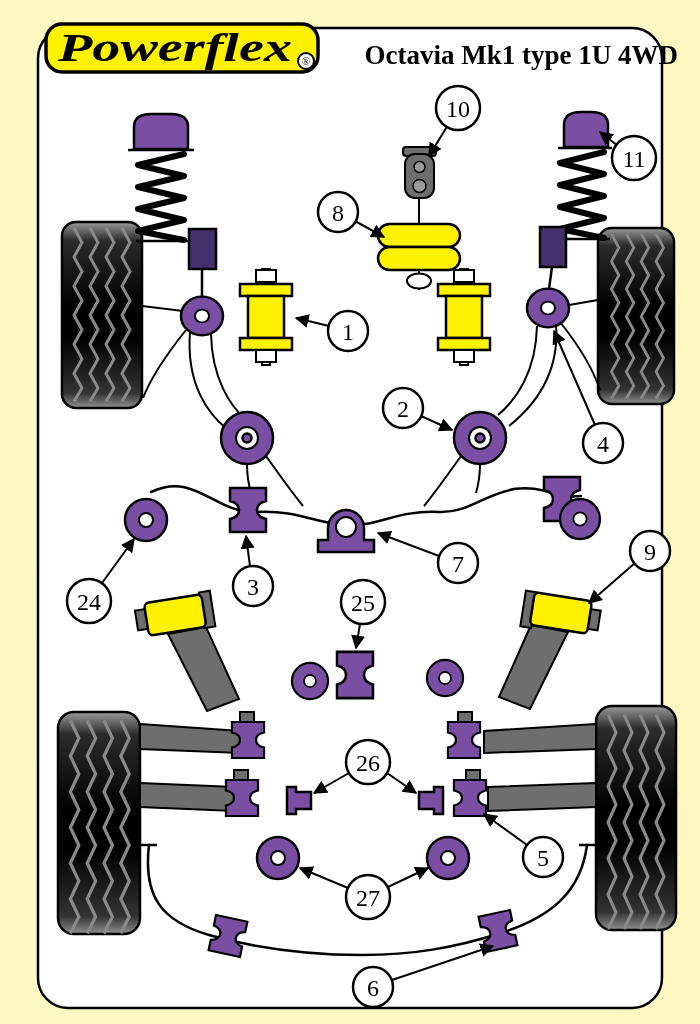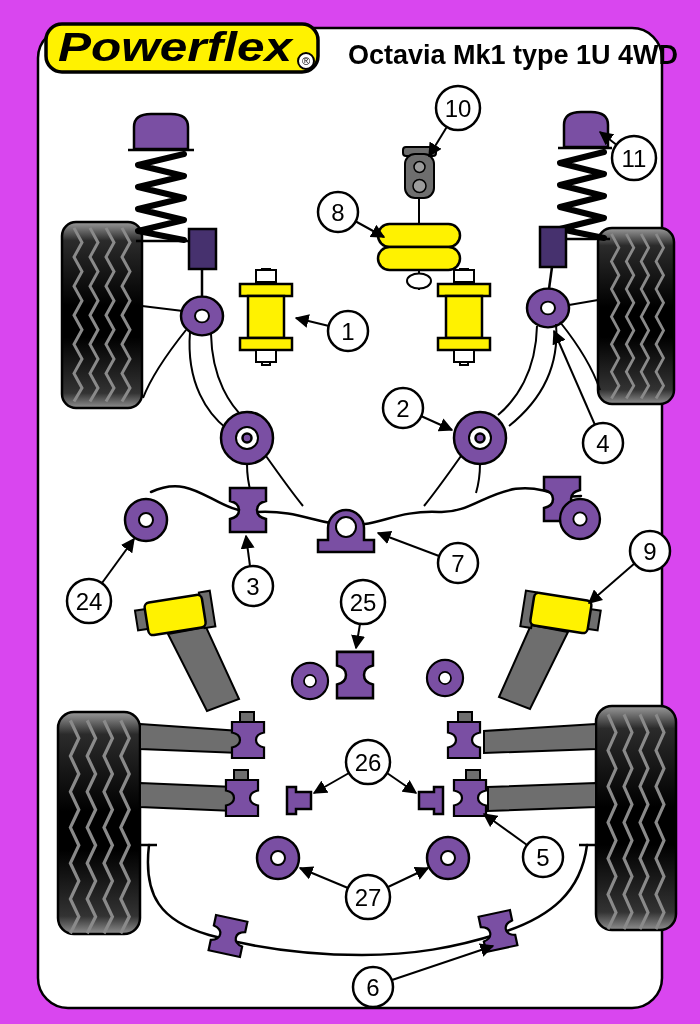--- a/index.html
+++ b/index.html
@@ -3,22 +3,22 @@
 <meta charset="utf-8">
 <style>
   :root{
     --purple:#7a4fa3;
     --yellow:#fff200;
     --dark_purple:#46316e;
     --arm_gray:#6e6e6e;
   }
   *{box-sizing:border-box}
   html,body{margin:0;padding:0;background:#fff}
-  .page{width:700px;height:1024px;position:relative;background:#d946ef;
-        font-family:Liberation Sans, sans-serif;overflow:hidden}
+  .page{width:700px;height:1024px;position:relative;background:#fef9c3;
+        font-family:Liberation Serif, serif;overflow:hidden}
   svg{display:block}
   .purple{fill:var(--purple);stroke:#000;stroke-width:2.5}
   .dkpurple{fill:var(--dark_purple);stroke:#000;stroke-width:2.5}
   .yellow{fill:var(--yellow);stroke:#000;stroke-width:2.5}
   .gray{fill:var(--arm_gray);stroke:#000;stroke-width:2}
   .lgray{fill:#9b9b9b;stroke:#000;stroke-width:1.5}
   .white{fill:#fff;stroke:#000;stroke-width:2}
   .hole{fill:#fff;stroke:#000;stroke-width:2}
   .line{fill:none;stroke:#000;stroke-width:2.5}
   .thin{fill:none;stroke:#000;stroke-width:2}

